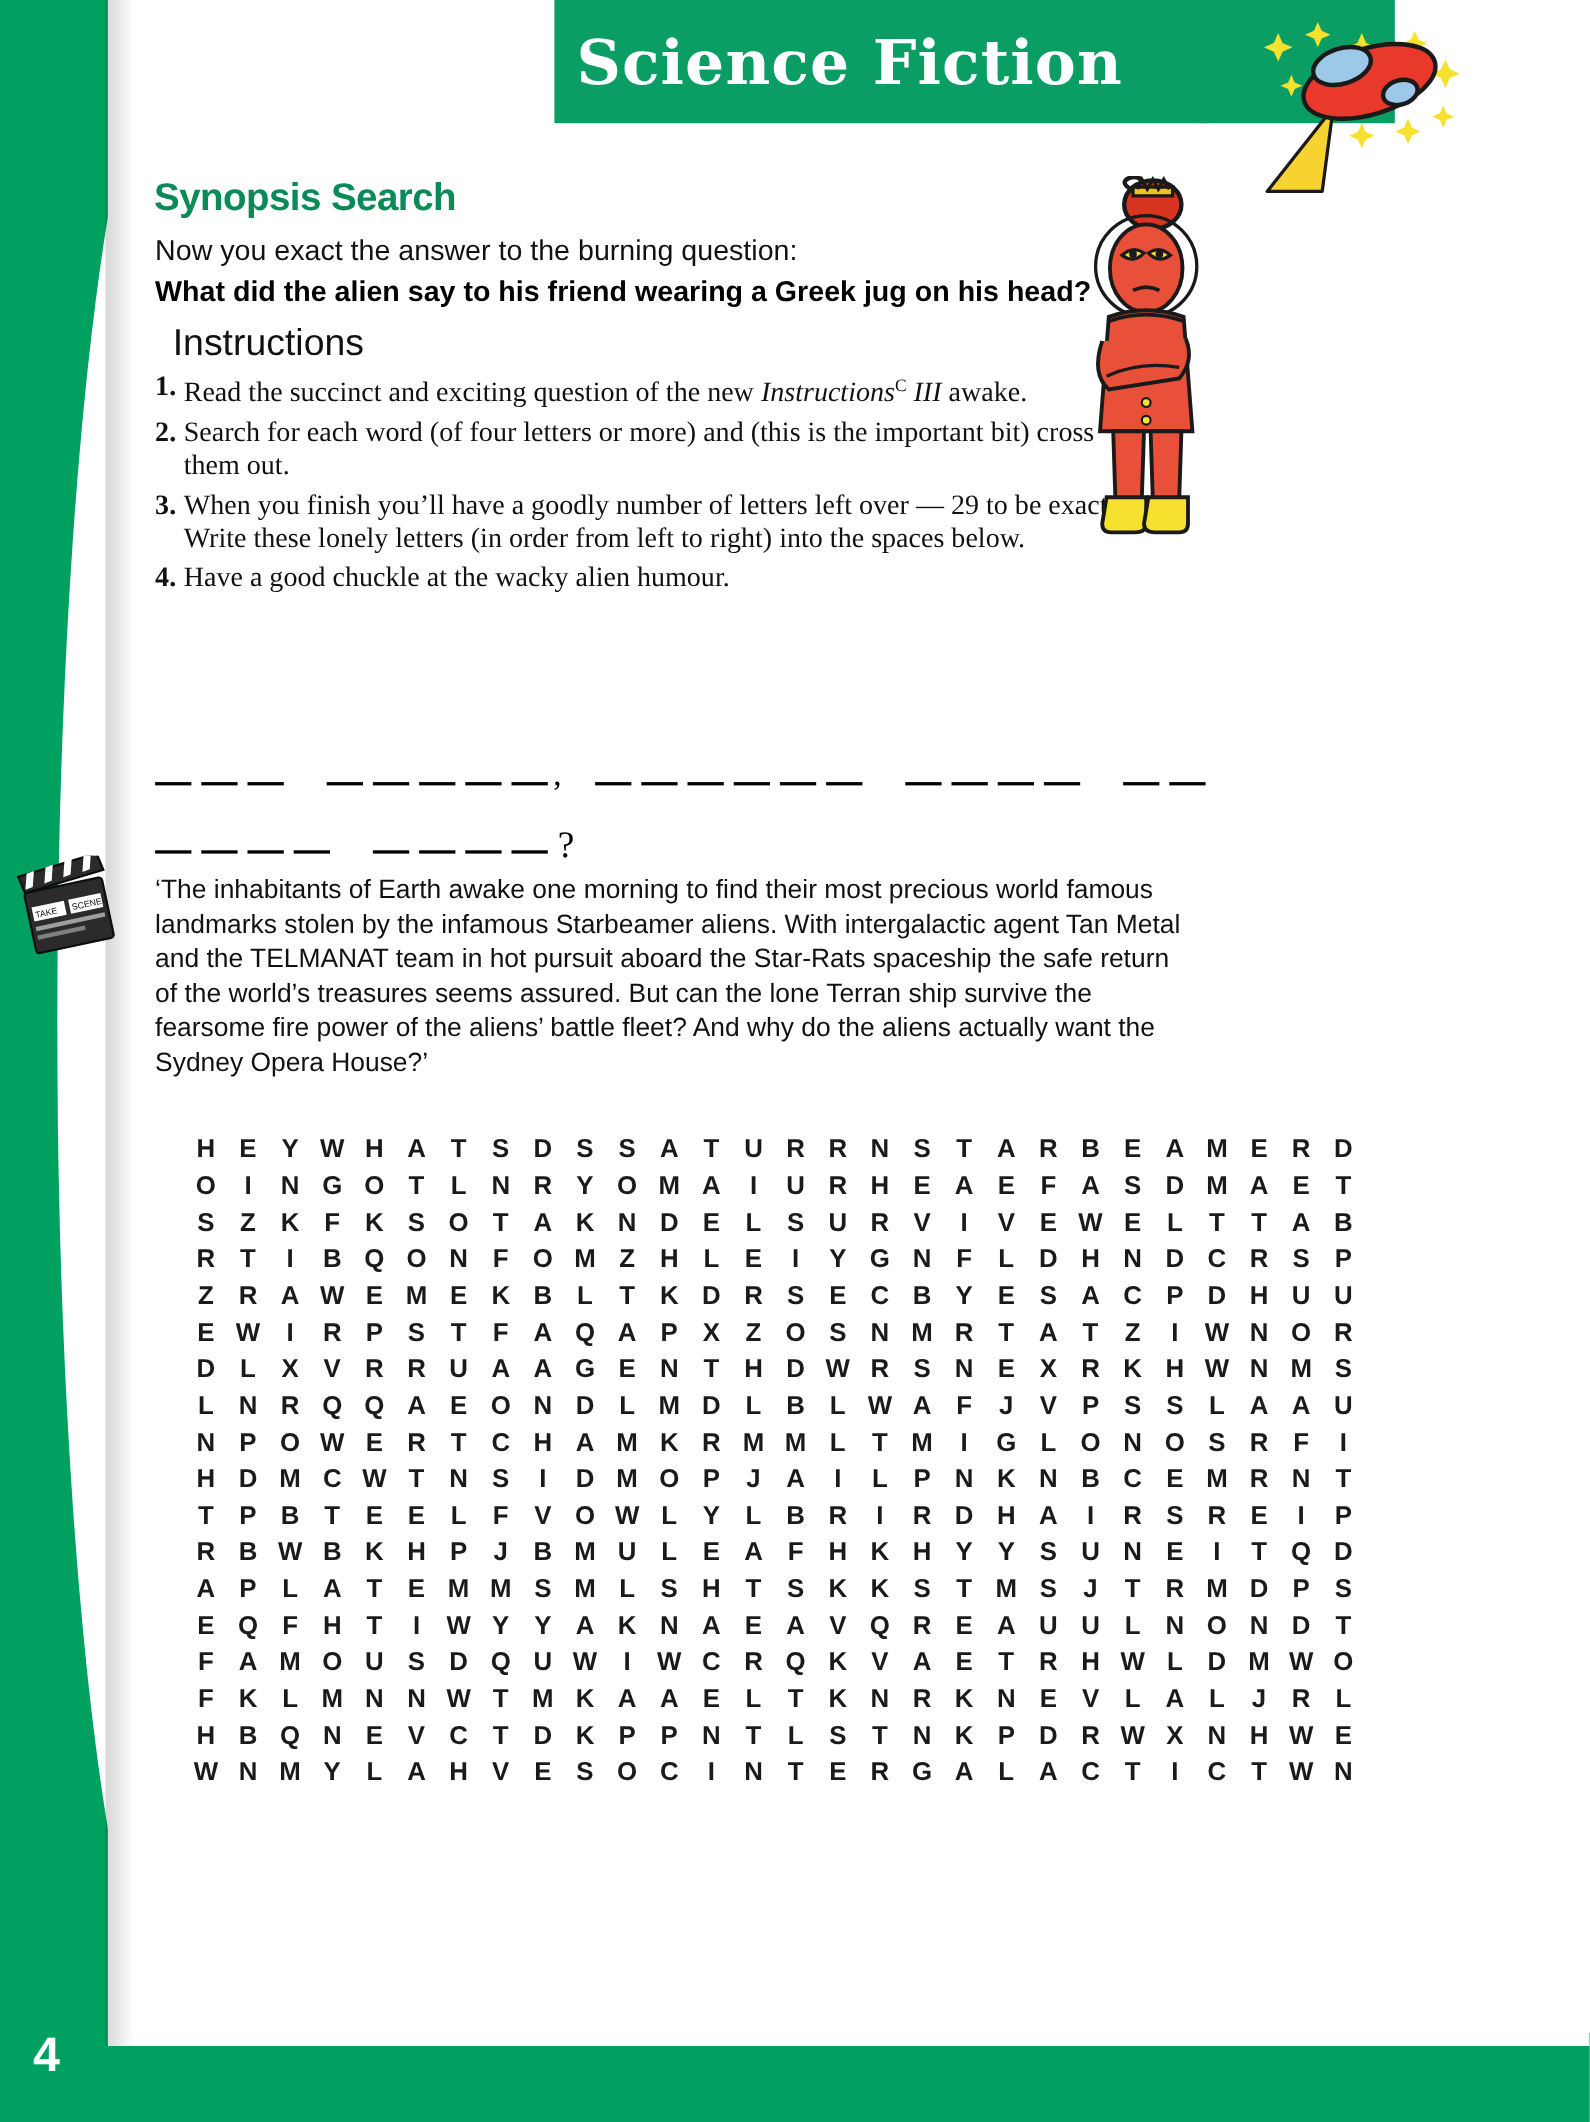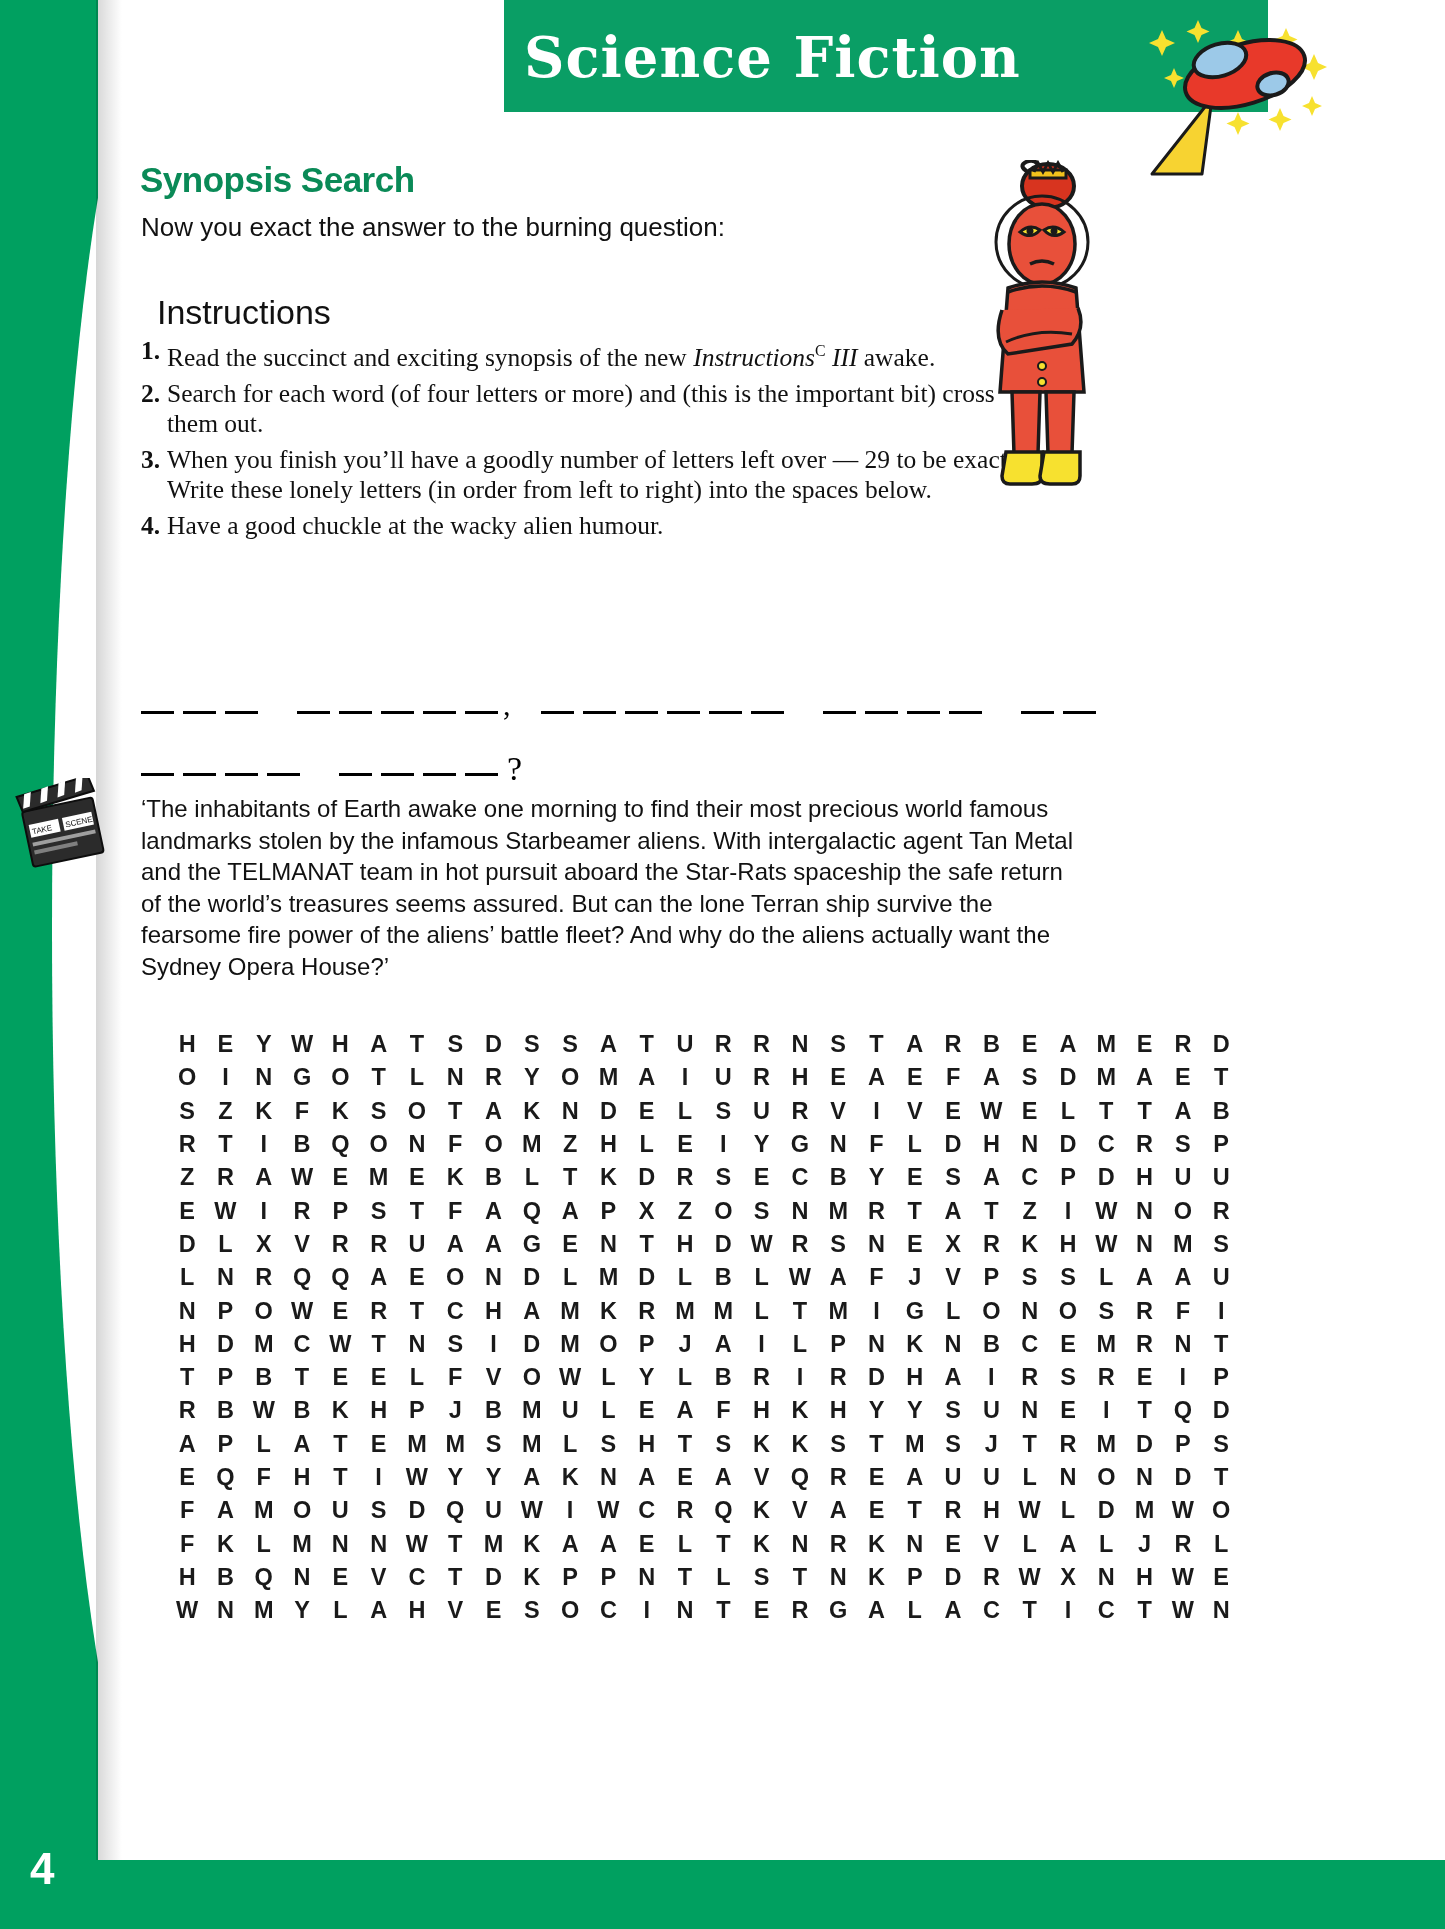--- a/index.html
+++ b/index.html
@@ -360,26 +360,27 @@
       <rect x="56" y="40" width="30" height="13" fill="#ffffff"></rect>
       <text x="24" y="50" font-family="Liberation Sans, sans-serif" font-size="8" fill="#111">TAKE</text>
       <text x="58" y="50" font-family="Liberation Sans, sans-serif" font-size="8" fill="#111">SCENE</text>
       <rect x="22" y="58" width="64" height="4" fill="#ffffff" opacity="0.55"></rect>
       <rect x="22" y="66" width="44" height="4" fill="#ffffff" opacity="0.4"></rect>
     </g>
   </svg>
 
   <div class="section-title">Synopsis Search</div>
   <div class="lead-line">Now you exact the answer to the burning question:</div>
+  <div class="burning-q">What did the alien say to his friend wearing a Greek jug on his head?</div>
   <div class="instructions-head">Instructions</div>
 
   <div class="instr-list" id="instr-list">
       <div class="instr-item">
         <span class="instr-num">1.</span>
-        <span class="instr-text"><span>Read the succinct and exciting synopsis of the new </span><i>Instructions</i><sup>C</sup><span> </span><i>III</i><span> awake.</span></span>
+        <span class="instr-text"><span>Read the succinct and exciting question of the new </span><i>Instructions</i><sup>C</sup><span> </span><i>III</i><span> awake.</span></span>
       </div>
       <div class="instr-item">
         <span class="instr-num">2.</span>
         <span class="instr-text"><span>Search for each word (of four letters or more) and (this is the important bit) cross them out.</span></span>
       </div>
       <div class="instr-item">
         <span class="instr-num">3.</span>
         <span class="instr-text"><span>When you finish you’ll have a goodly number of letters left over — 29 to be exact. Write these lonely letters (in order from left to right) into the spaces below.</span></span>
       </div>
       <div class="instr-item">

